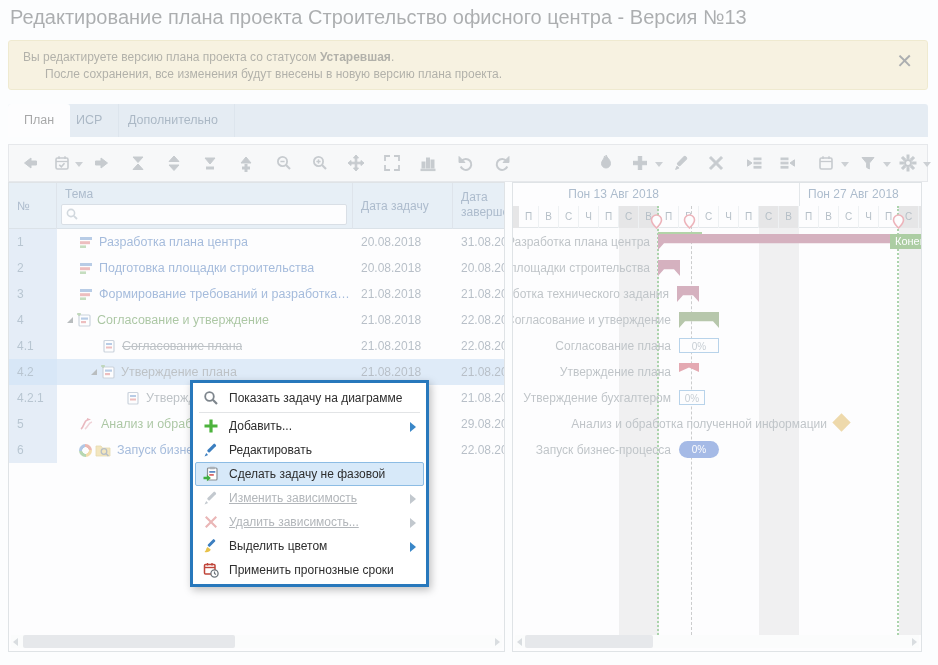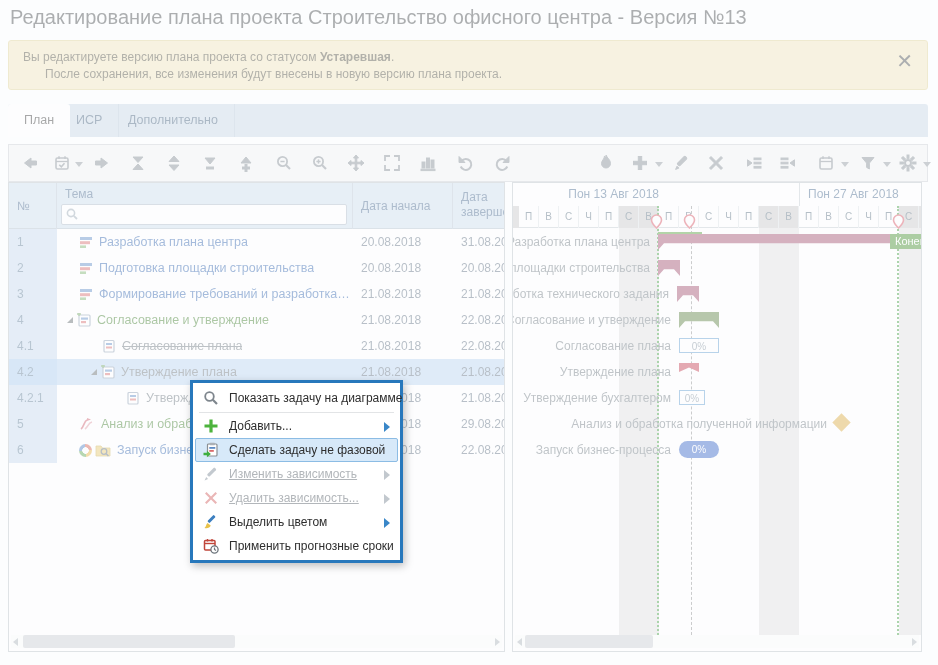--- a/index.html
+++ b/index.html
@@ -86,21 +86,21 @@
   .endtag{position:absolute;top:5px;height:15px;line-height:15px;background:#3f8c28;color:#fff;font-size:11px;padding:0 5px;white-space:nowrap;}
   .bar-pct{position:absolute;top:5px;height:15px;line-height:15px;background:#fff;border:1px solid #5d9bd0;box-sizing:border-box;font-size:10px;color:#7e8c9a;text-align:center;}
   .flag{position:absolute;top:4px;width:20px;height:17px;}
   .flag .ft{height:8px;background:#5a7f3c;}
   .flag .fb{height:9px;background:#c4374a;clip-path:polygon(0 0,100% 0,100% 100%,50% 50%,0 100%);}
   .diamond{position:absolute;top:5px;width:13px;height:13px;background:#dba83a;transform:rotate(45deg);}
   .pill{position:absolute;top:4px;height:17px;line-height:17px;border-radius:9px;background:#2f5fc6;color:#fff;font-size:10px;text-align:center;}
   .pin{position:absolute;top:31px;}
 
   
-  .cmenu{position:absolute;left:190px;top:380px;width:213px;background:#fff;border:3px solid #2878bc;box-shadow:2px 3px 8px rgba(0,0,0,.25);box-sizing:border-box;padding:2px;}
+  .cmenu{position:absolute;left:190px;top:380px;width:239px;background:#fff;border:3px solid #2878bc;box-shadow:2px 3px 8px rgba(0,0,0,.25);box-sizing:border-box;padding:2px;}
   .mi{position:relative;height:24px;display:flex;align-items:center;padding-left:6px;box-sizing:border-box;border:1px solid transparent;border-radius:2px;}
   .mi.first{height:26px;}
   .mi .micon{width:18px;height:16px;flex:none;margin-right:9px;display:flex;align-items:center;justify-content:center;}
   .mi .mlab{font-size:12px;color:#2e2e2e;white-space:nowrap;}
   .mi.disabled .mlab{color:#b2b6ba;text-decoration:underline;}
   .mi.hl{background:#d7e9f9;border-color:#8cbce4;}
   .msep{height:1px;background:#e2e4e6;margin:1px 4px;}
   .subarrow{position:absolute;right:7px;top:7px;width:0;height:0;border-top:5px solid transparent;border-bottom:5px solid transparent;border-left:6px solid #3a87c8;}
   .subarrow.dis{border-left-color:#c2c8ce;}
 </style>
@@ -297,21 +297,21 @@
         <div class="th th-topic">
           <span class="lab">Тема</span>
           <span class="search">
             <svg width="14" height="14" viewBox="0 0 14 14">
                 <circle cx="6" cy="6" r="3.6" fill="none" stroke="#9aa7b4" stroke-width="1.6"></circle>
                 <line x1="8.8" y1="8.8" x2="12" y2="12" stroke="#9aa7b4" stroke-width="1.8"></line>
               </svg>
             <input placeholder="" style="">
           </span>
         </div>
-        <div class="th th-start">Дата начала</div>
+        <div class="th th-start">Дата задачу</div>
         <div class="th th-end">Дата завершения</div>
       </div>
 
       <div class="trow" style="top:46px">
         <div class="c-num">1</div>
         <div class="c-name" style="padding-left:22px">
           <svg class="ricon" width="14" height="13" viewBox="0 0 14 13">
               <rect x="1" y="1" width="12" height="3" fill="#5b8ac6"></rect>
               <rect x="1" y="5.2" width="10" height="3" fill="#d96a6a"></rect>
               <rect x="1" y="9.4" width="6" height="2.6" fill="#7ab36a"></rect>
@@ -557,20 +557,29 @@
     <div class="msep"></div>
     <div class="mi">
       <span class="micon">
           <svg width="16" height="16" viewBox="0 0 16 16">
             <path d="M6.4 1.5 h3.2 v4.9 h4.9 v3.2 H9.6 v4.9 H6.4 V9.6 H1.5 V6.4 h4.9 Z" fill="#4db33d"></path>
           </svg>
         </span>
       <span class="mlab">Добавить...</span>
       <span class="subarrow"></span>
     </div>
+    <div class="mi">
+      <span class="micon">
+          <svg width="16" height="16" viewBox="0 0 16 16">
+            <rect x="6.6" y="0.5" width="3.2" height="10.5" rx="1" fill="#3c7fc0" transform="rotate(45 8 6.5)"></rect>
+            <path d="M3.2 11 l1.9 1.9 L1.6 14.4 Z" fill="#3c7fc0"></path>
+          </svg>
+        </span>
+      <span class="mlab">Редактировать</span>
+    </div>
     <div class="mi hl">
       <span class="micon">
           <svg width="16" height="16" viewBox="0 0 16 16">
             <rect x="4.5" y="2" width="9.5" height="12" rx="1" fill="#fff" stroke="#8a8f94" stroke-width="1.2"></rect>
             <rect x="6.5" y="0.8" width="5.5" height="2.4" rx="0.8" fill="#aab0b6"></rect>
             <rect x="6.3" y="5" width="6" height="1.8" fill="#5b8ac6"></rect>
             <rect x="6.3" y="8" width="4.5" height="1.8" fill="#d96a6a"></rect>
             <path d="M0.5 10.8 h3.4 v-2 l4 3.2 -4 3.2 v-2 H0.5 Z" fill="#3fae3f"></path>
           </svg>
         </span>

